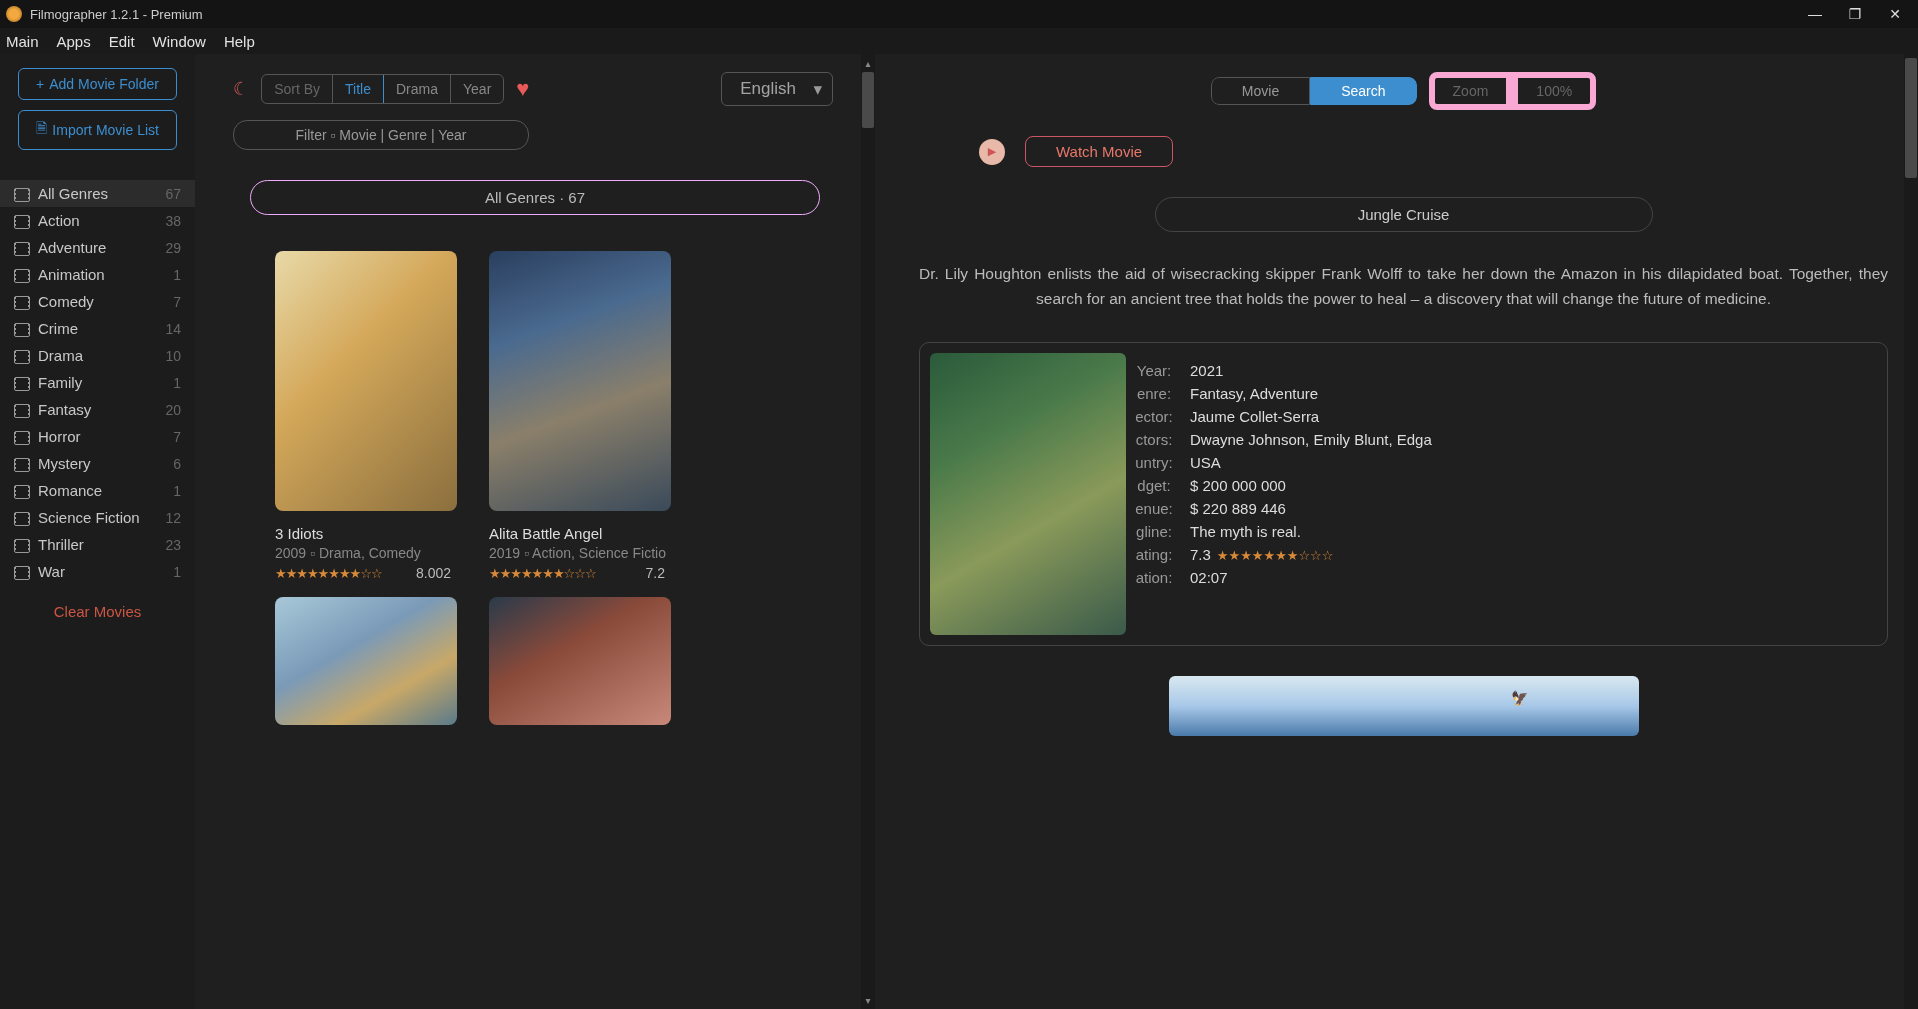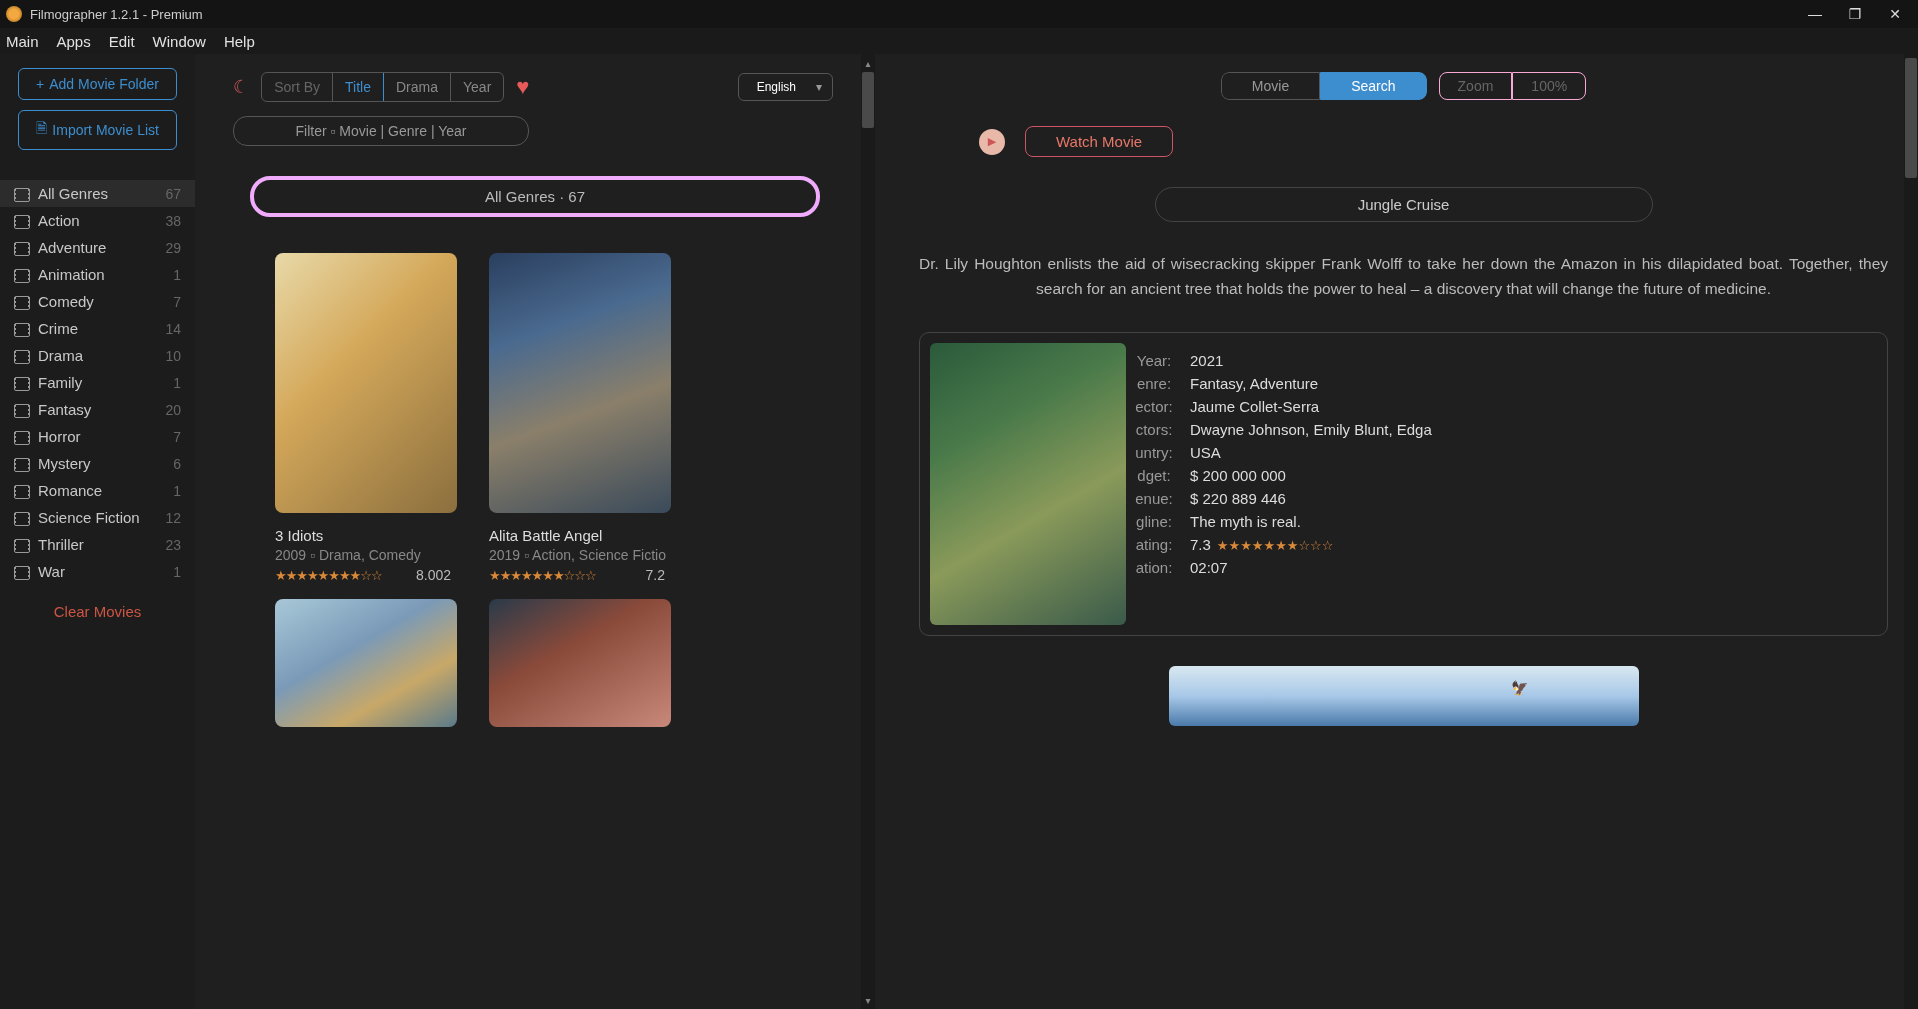--- a/index.html
+++ b/index.html
@@ -28,24 +28,24 @@
 .scroll-thumb{position:absolute;right:1px;top:18px;width:12px;height:56px;background:#4a4a4a;border-radius:2px}
 .scroll-arrow{position:absolute;right:2px;width:10px;height:10px;color:#888;font-size:10px;text-align:center}
 .toolbar{display:flex;align-items:center;gap:12px;padding:0 28px 0 38px}
 .moon{color:#c55;font-size:18px}
 .seg{display:flex;border:1px solid #555;border-radius:6px;overflow:hidden}
 .seg div{padding:6px 12px;color:#888;font-size:14px;cursor:pointer;border-right:1px solid #555}
 .seg div:last-child{border-right:none}
 .seg div.label{color:#666}
 .seg div.active{color:#3d8ecf;border-color:#3d8ecf}
 .heart{color:#e85a5a;font-size:22px}
-.lang-sel{border:1px solid #555;border-radius:6px;padding:6px 36px 6px 18px;color:#ffffff;background:transparent;position:relative;font-size:12px;margin-left:auto;margin-right:14px}
+.lang-sel{border:1px solid #555;border-radius:6px;padding:6px 36px 6px 18px;color:#a3a3a3;background:transparent;position:relative;font-size:17px;margin-left:auto;margin-right:14px}
 .lang-sel::after{content:"▾";position:absolute;right:10px;color:#999}
 .filter-bar{margin:14px 38px 0 38px;border:1px solid #555;border-radius:14px;padding:6px 0;text-align:center;color:#999;font-size:14px;width:296px}
-.genre-pill{margin:30px auto 0 auto;width:570px;border:4px solid #f0abfc;border-radius:20px;padding:8px 0;text-align:center;color:#bbb;font-size:15px}
+.genre-pill{margin:30px auto 0 auto;width:570px;border:1px solid #f0abfc;border-radius:20px;padding:8px 0;text-align:center;color:#bbb;font-size:15px}
 .grid{display:flex;flex-wrap:wrap;gap:16px 32px;padding:36px 0 0 80px}
 .card{width:182px}
 .poster{width:182px;height:260px;border-radius:8px;background:#333;background-size:cover;background-position:center}
 .p1{background:linear-gradient(135deg,#e8d9a8 0%,#d4a85a 40%,#8b6f3e 100%)}
 .p2{background:linear-gradient(160deg,#2a3f5f 0%,#4a6a8f 30%,#8a7f6a 60%,#3a4a5a 100%)}
 .p3{background:linear-gradient(150deg,#a8c8d8 0%,#7a9ab8 40%,#c8a868 70%,#5a7a8a 100%)}
 .p4{background:linear-gradient(150deg,#2a3a4a 0%,#8a4a3a 40%,#c8887a 100%)}
 .card-title{margin-top:14px;color:#ddd;font-size:15px}
 .card-meta{margin-top:3px;color:#888;font-size:14px}
 .card-rating{margin-top:4px;display:flex;align-items:center;gap:8px}
@@ -53,21 +53,21 @@
 .rating-num{color:#bbb;margin-left:auto;padding-right:6px}
 .right{flex:1;background:#1f1f1f;padding:18px 30px 0 44px;position:relative}
 .right-scroll{position:absolute;right:0;top:0;width:14px;height:100%;background:#1a1a1a}
 .r-toolbar{display:flex;gap:0;align-items:center;justify-content:center}
 .r-seg{display:flex;border-radius:8px;overflow:hidden}
 .r-seg div{border:1px solid #555;padding:5px 30px;font-size:14px;color:#999;cursor:pointer;background:#1f1f1f}
 .r-seg div:first-child{border-radius:8px 0 0 8px}
 .r-seg div:last-child{border-radius:0 8px 8px 0}
 .r-seg .active{background:#3d8ecf;color:#fff;border-color:#3d8ecf}
 .r-zoom{margin-left:12px;display:flex}
-.r-zoom div{border:1px solid #f9a8d4;padding:5px 18px;color:#666;font-size:14px}
+.r-zoom div{border:6px solid #f9a8d4;padding:5px 18px;color:#666;font-size:14px}
 .r-zoom div:first-child{border-radius:8px 0 0 8px}
 .r-zoom div:last-child{border-radius:0 8px 8px 0}
 .watch-row{display:flex;align-items:center;gap:20px;margin-top:26px;padding-left:60px}
 .play-circ{width:26px;height:26px;border-radius:50%;background:#e8b8a8;display:flex;align-items:center;justify-content:center;color:#c55;font-size:11px}
 .watch-btn{border:1px solid #c56;color:#e8776a;border-radius:8px;padding:6px 30px;cursor:pointer;font-size:15px}
 .movie-title-pill{margin:30px auto 0 auto;border:1px solid #444;border-radius:20px;padding:8px 0;text-align:center;color:#ccc;font-size:15px;width:498px}
 .synopsis{margin-top:30px;color:#bbb;font-size:15.5px;line-height:1.6;text-align:justify;text-align-last:center}
 .detail-card{margin-top:30px;border:1px solid #444;border-radius:10px;padding:10px;display:flex;gap:0}
 .detail-poster{width:196px;height:282px;border-radius:6px;background:linear-gradient(150deg,#2a5a3a 0%,#4a7a4a 30%,#8a9a5a 60%,#3a5a4a 100%);flex-shrink:0}
 .detail-table{padding:6px 0 0 4px;font-size:15px}

